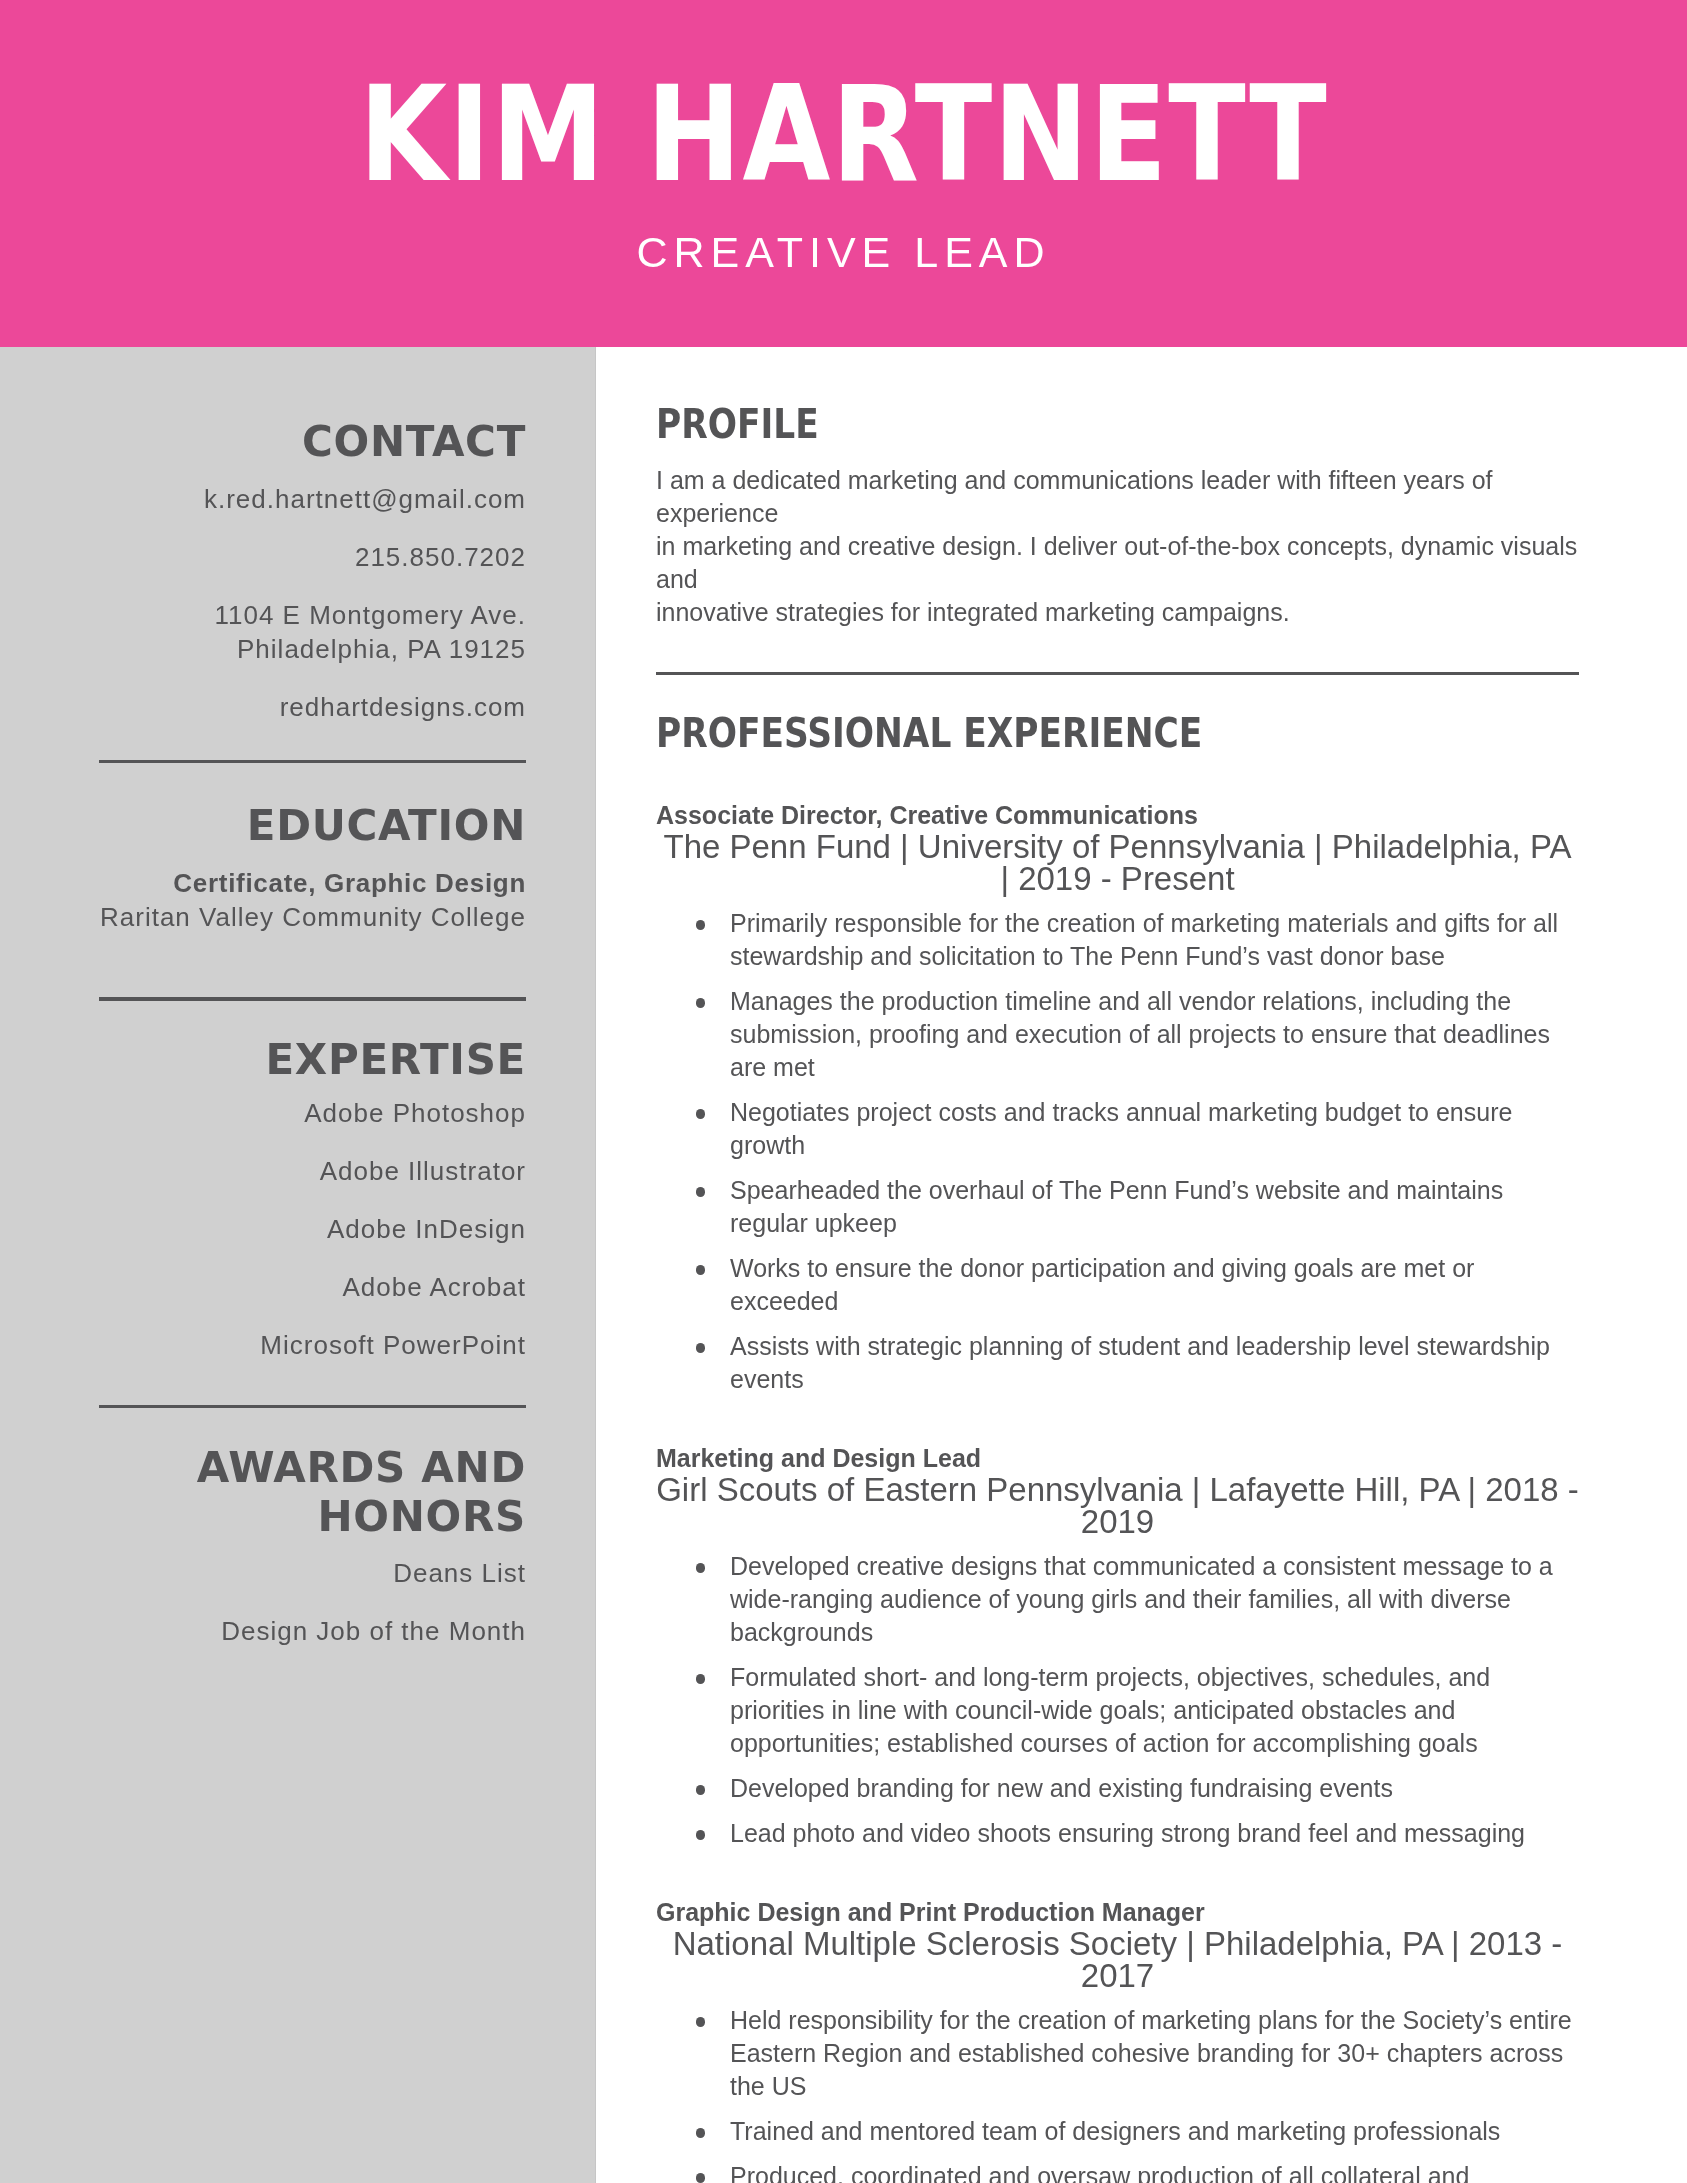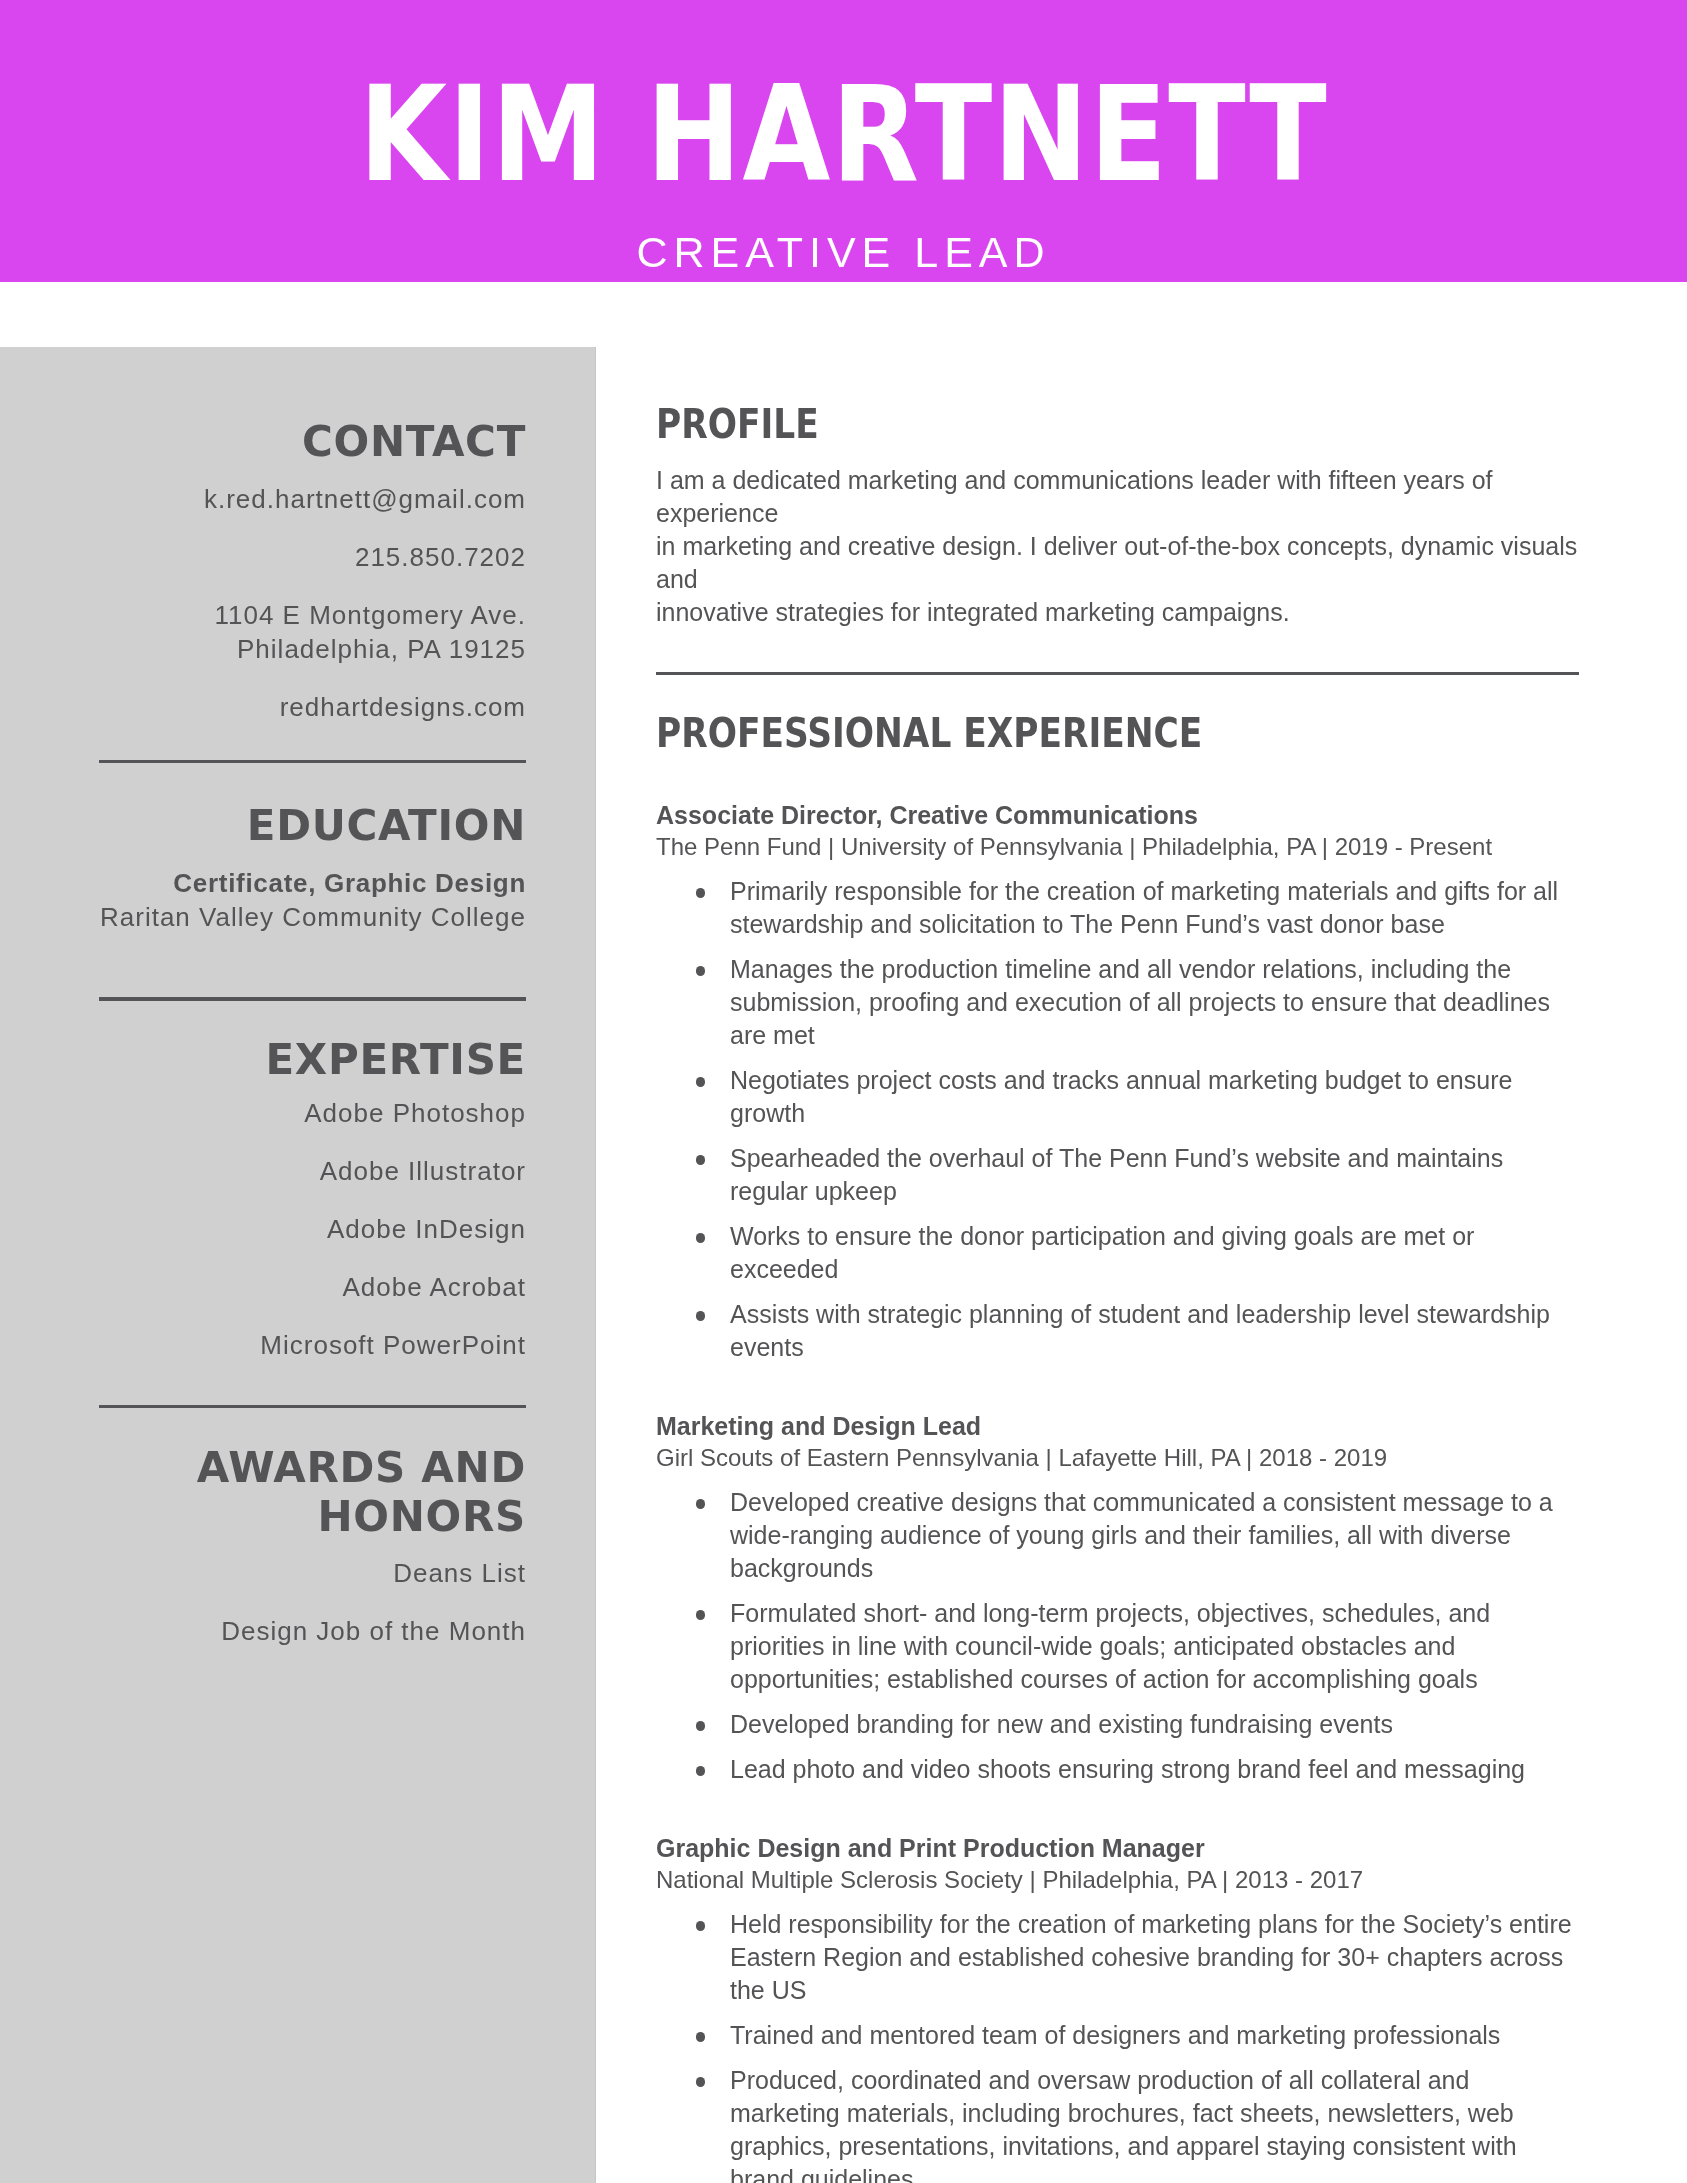--- a/index.html
+++ b/index.html
@@ -7,22 +7,22 @@
       width: 1687px;
       height: 2183px;
       background: #ffffff;
       position: relative;
       overflow: hidden;
       font-family: "Liberation Sans", "DejaVu Sans", sans-serif;
       color: #545456;
     }
     .header {
       position: absolute; left: 0; top: 0;
-      width: 1687px; height: 282px;
-      background: #d946ef;
+      width: 1687px; height: 347px;
+      background: #ec4899;
       text-align: center;
       color: #ffffff;
     }
     .header .name {
       position: absolute; left: 0; right: 0; top: 67px;
       font-family: "DejaVu Sans", sans-serif;
       font-weight: bold;
       font-size: 132px;
       line-height: 135px;
       letter-spacing: 1.3px;
@@ -88,22 +88,23 @@
       line-height: 33px;
       letter-spacing: 0px;
     }
     .job-title {
       font-weight: bold;
       font-size: 25px;
       line-height: 32px;
       margin-top: 30px;
     }
     .job-meta {
-      font-size: 24px;
+      font-size: 33px;
       line-height: 32px;
+      text-align: center;
     }
     ul.bullets {
       list-style: none;
       margin: 0; padding: 0;
     }
     ul.bullets li {
       position: relative;
       padding-left: 74px;
       font-size: 25px;
       line-height: 33px;

